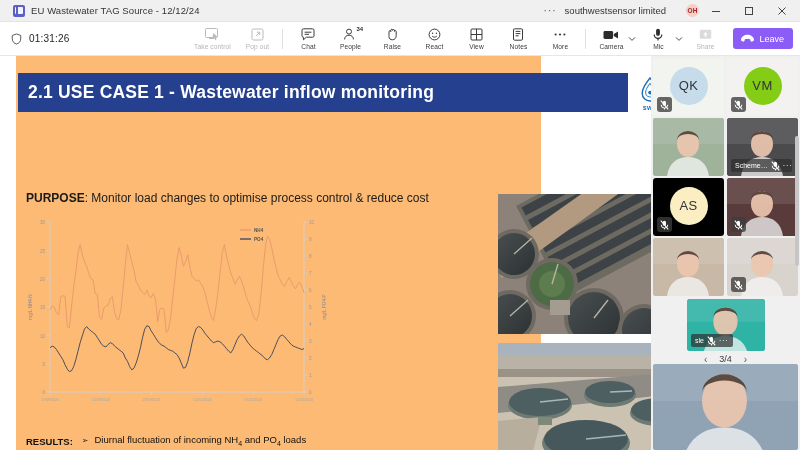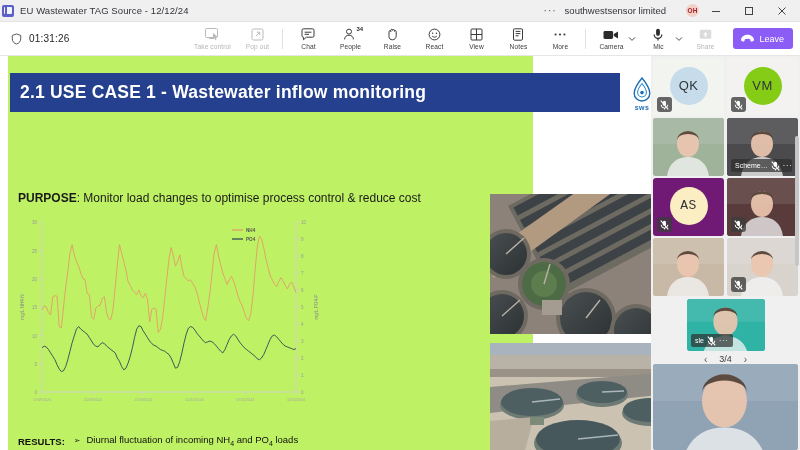--- a/index.html
+++ b/index.html
@@ -10,21 +10,21 @@
     -webkit-font-smoothing: antialiased;
   }
   #app { position: relative; width: 800px; height: 450px; background: #f5f5f5; }
 
   
   .titlebar {
     position: absolute; left:0; top:0; width:800px; height:22px;
     background: #f0f0f0; display:flex; align-items:center;
     border-bottom: 1px solid #e3e3e3;
   }
-  .tb-left { display:flex; align-items:center; gap:6px; padding-left:2px; flex:0 0 auto; }
+  .tb-left { display:flex; align-items:center; gap:6px; padding-left:13px; flex:0 0 auto; }
   .teams-logo {
     width:12px; height:12px; border-radius:2px;
     background:#5b5fc7; position:relative; flex:0 0 auto;
   }
   .teams-logo:before{
     content:""; position:absolute; left:2px; top:2.5px; width:7.5px; height:7px;
     background:#fff; border-radius:1px; opacity:.92;
   }
   .teams-logo:after{
     content:""; position:absolute; left:3.4px; top:2.5px; width:1.3px; height:7px;
@@ -73,21 +73,21 @@
     background:#8b5cf6; color:#fff; height:21px; border-radius:3px;
     display:flex; align-items:center; gap:4px; padding:0 9px 0 7px;
     font-size:9px; align-self:center; margin-left:7px; margin-right:4px; white-space:nowrap;
   }
 
   
   .stage {
     position:absolute; left:0; top:56px; width:651px; height:394px;
     background:#ffffff; overflow:hidden;
   }
-  .slide { position:absolute; left:8px; top:0; width:525px; height:394px; background:#bef264; }
+  .slide { position:absolute; left:16px; top:0; width:525px; height:394px; background:#fdba74; }
 
   .slide-title-bar{
     position:absolute; left:2px; top:17px; width:610px; height:39px;
     background:#24408e; display:flex; align-items:center; padding-left:10px;
   }
   .slide-title { color:#fff; font-size:17.5px; font-weight:bold; letter-spacing:.2px; white-space:nowrap;}
   .sws-logo{
     position:absolute; left:618px; top:18px; width:32px; height:40px;
     display:flex; flex-direction:column; align-items:center; justify-content:center; gap:1px;
   }
@@ -568,21 +568,21 @@
             <svg width="9" height="10" viewBox="0 0 9 10">
               <rect x="2.8" y="0.8" width="3.2" height="5" rx="1.6" fill="#fff"></rect>
               <path d="M1.2 4.8 a3.3 3.3 0 0 0 6.6 0" fill="none" stroke="#fff" stroke-width="1"></path>
               <path d="M4.5 8 v1.4" stroke="#fff" stroke-width="1"></path>
               <line x1="0.8" y1="0.6" x2="8.2" y2="9.4" stroke="#fff" stroke-width="1.1"></line>
             </svg>
           </span>
           <span class="chip-dots">···</span>
         </div>
       </div>
-      <div class="tile" style="left: 2px; top: 122px; width: 71px; height: 58px; background: #701a75; font-family: Liberation Mono, monospace;">
+      <div class="tile" style="left: 2px; top: 122px; width: 71px; height: 58px; background: #000000;">
         <div class="avatar-circle" style="background: rgb(251, 238, 194);">AS</div>
         <div class="mic-off">
           <svg width="9" height="10" viewBox="0 0 9 10">
             <rect x="2.8" y="0.8" width="3.2" height="5" rx="1.6" fill="#fff"></rect>
             <path d="M1.2 4.8 a3.3 3.3 0 0 0 6.6 0" fill="none" stroke="#fff" stroke-width="1"></path>
             <path d="M4.5 8 v1.4" stroke="#fff" stroke-width="1"></path>
             <line x1="0.8" y1="0.6" x2="8.2" y2="9.4" stroke="#fff" stroke-width="1.1"></line>
           </svg>
         </div>
       </div>

